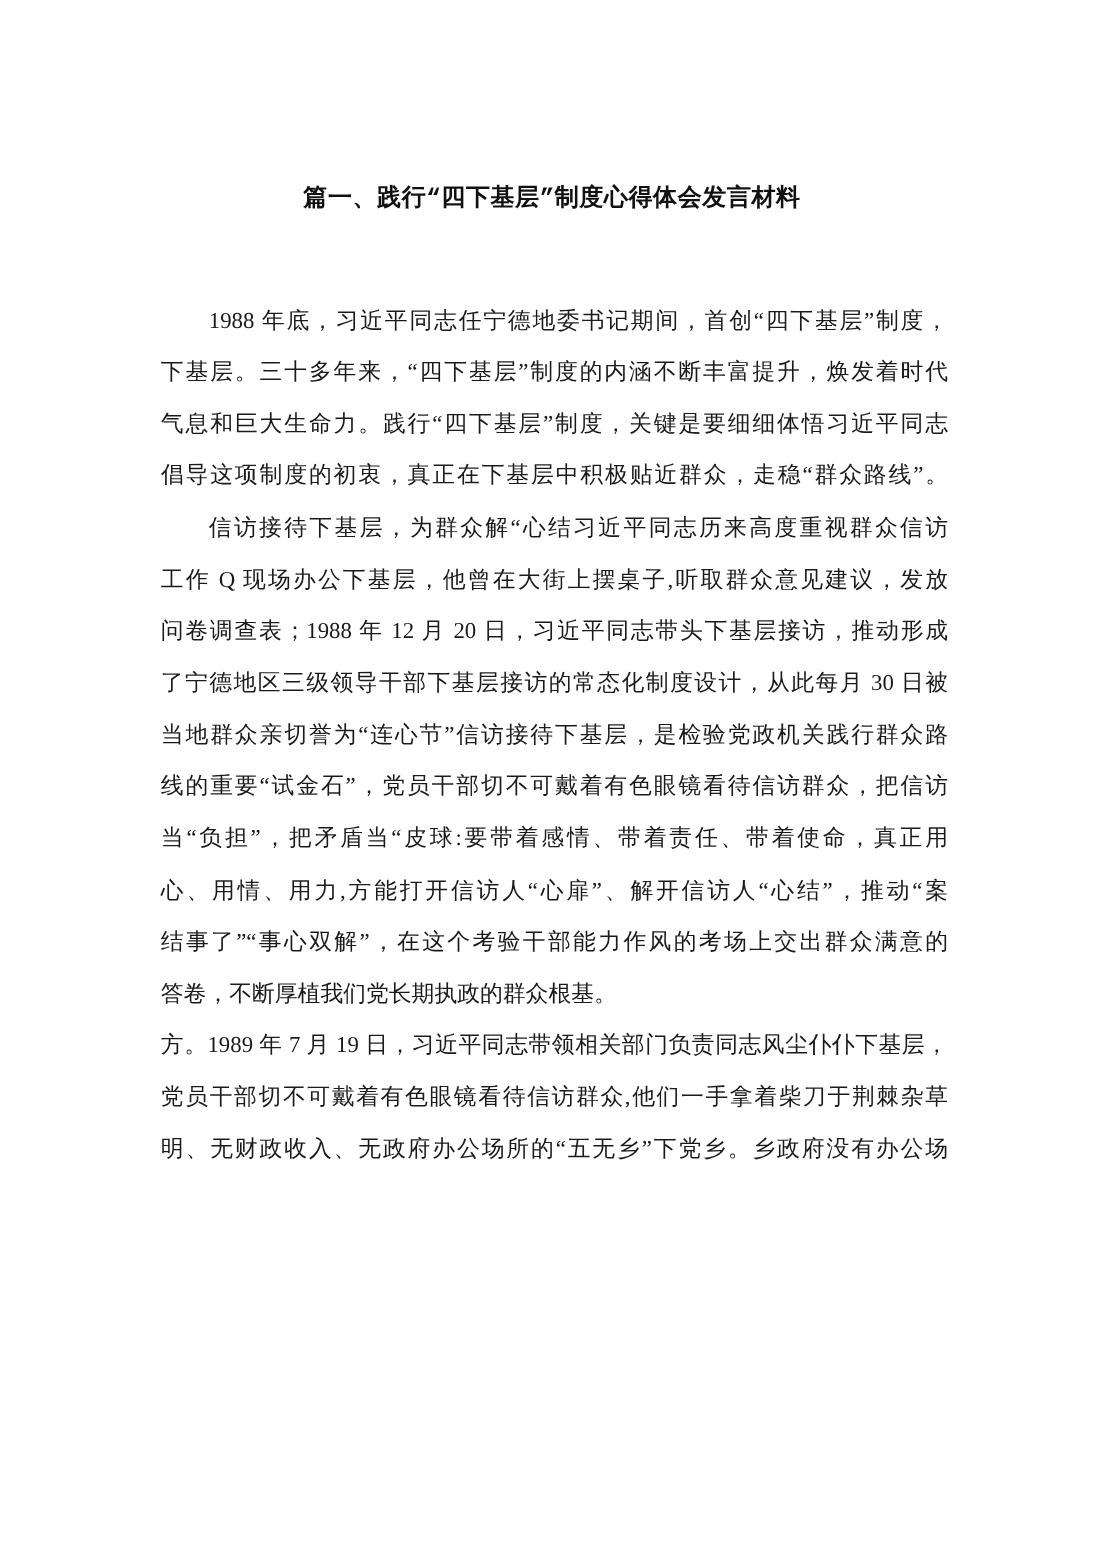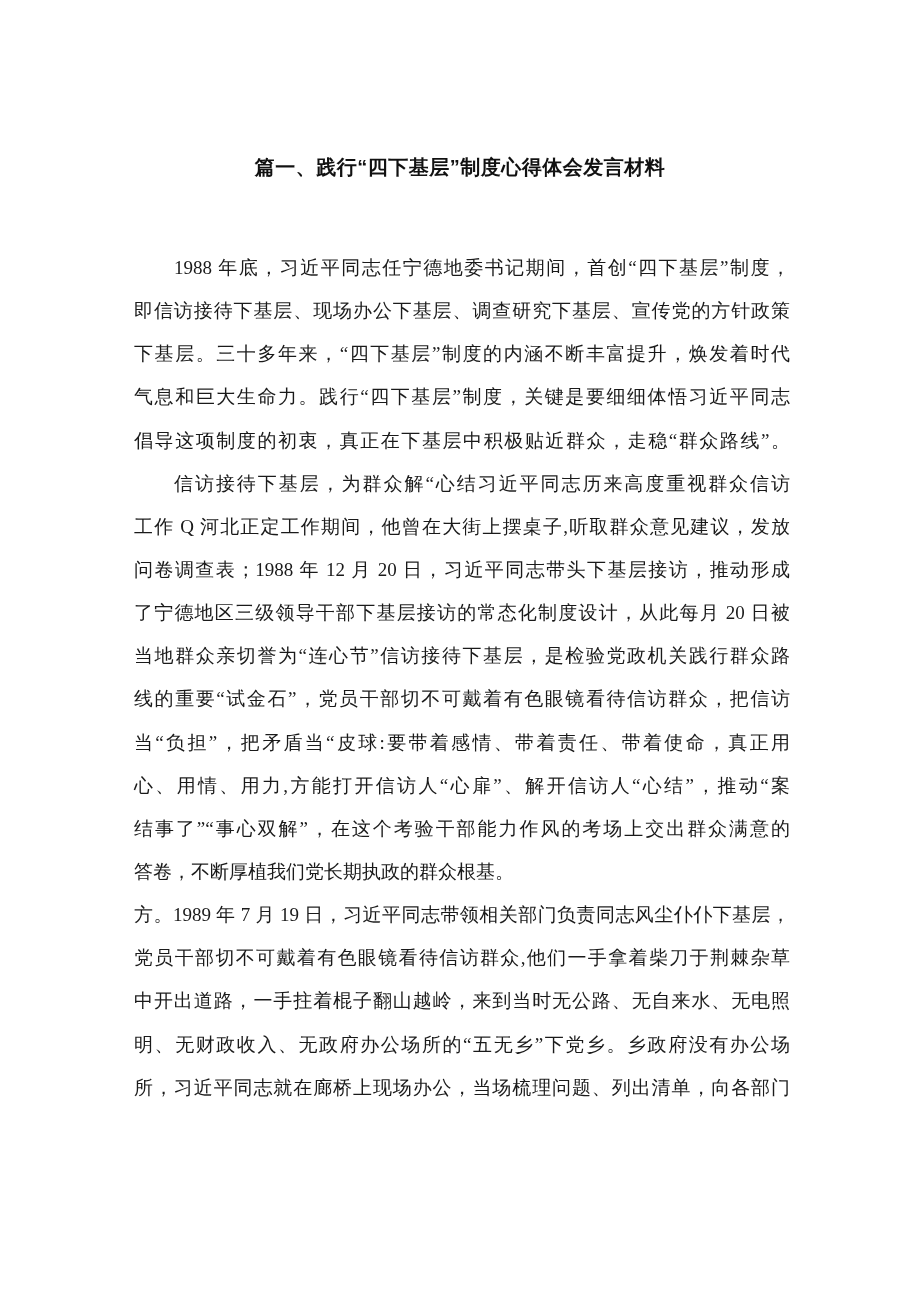--- a/index.html
+++ b/index.html
@@ -15,21 +15,21 @@
     overflow: hidden;
     font-family: "Liberation Serif", "DejaVu Serif", serif;
     color: #1a1a1a;
   }
   .doc-title {
     position: absolute;
     top: 146px;
     left: 0;
     width: 100%;
     text-align: center;
-    font-family: Liberation Sans, sans-serif;
+    font-family: Liberation Mono, monospace;
     font-weight: 700;
     font-size: 20px;
     line-height: 42px;
     color: #111111;
     letter-spacing: 0.5px;
   }
   .doc-body {
     position: absolute;
     top: 246px;
     left: 134px;
@@ -52,38 +52,35 @@
 </style>
 </head>
 <body>
 
 <div class="page">
   <div class="doc-title">篇一、践行“四下基层”制度心得体会发言材料</div>
 
   <div class="doc-body">
     <div class="paragraph">
         <div class="line indent">1988 年底，习近平同志任宁德地委书记期间，首创“四下基层”制度，</div>
-        <div class="line">即信访接待下基层、现场办公下基层、调查研究下基层、宣传党的方针政策</div>
         <div class="line">下基层。三十多年来，“四下基层”制度的内涵不断丰富提升，焕发着时代</div>
         <div class="line">气息和巨大生命力。践行“四下基层”制度，关键是要细细体悟习近平同志</div>
         <div class="line">倡导这项制度的初衷，真正在下基层中积极贴近群众，走稳“群众路线”。</div>
       </div>
     <div class="paragraph">
         <div class="line indent">信访接待下基层，为群众解“心结习近平同志历来高度重视群众信访</div>
-        <div class="line">工作 Q 河北正定工作期间，他曾在大街上摆桌子,听取群众意见建议，发放</div>
+        <div class="line">工作 Q 现场办公下基层，他曾在大街上摆桌子,听取群众意见建议，发放</div>
         <div class="line">问卷调查表；1988 年 12 月 20 日，习近平同志带头下基层接访，推动形成</div>
-        <div class="line">了宁德地区三级领导干部下基层接访的常态化制度设计，从此每月 20 日被</div>
+        <div class="line">了宁德地区三级领导干部下基层接访的常态化制度设计，从此每月 30 日被</div>
         <div class="line">当地群众亲切誉为“连心节”信访接待下基层，是检验党政机关践行群众路</div>
         <div class="line">线的重要“试金石”，党员干部切不可戴着有色眼镜看待信访群众，把信访</div>
         <div class="line">当“负担”，把矛盾当“皮球:要带着感情、带着责任、带着使命，真正用</div>
         <div class="line">心、用情、用力,方能打开信访人“心扉”、解开信访人“心结”，推动“案</div>
         <div class="line">结事了”“事心双解”，在这个考验干部能力作风的考场上交出群众满意的</div>
         <div class="line short">答卷，不断厚植我们党长期执政的群众根基。</div>
       </div>
     <div class="paragraph">
         <div class="line">方。1989 年 7 月 19 日，习近平同志带领相关部门负责同志风尘仆仆下基层，</div>
         <div class="line">党员干部切不可戴着有色眼镜看待信访群众,他们一手拿着柴刀于荆棘杂草</div>
-        <div class="line">中开出道路，一手拄着棍子翻山越岭，来到当时无公路、无自来水、无电照</div>
         <div class="line">明、无财政收入、无政府办公场所的“五无乡”下党乡。乡政府没有办公场</div>
-        <div class="line">所，习近平同志就在廊桥上现场办公，当场梳理问题、列出清单，向各部门</div>
       </div>
   </div>
 </div>
 
 </body></html>

